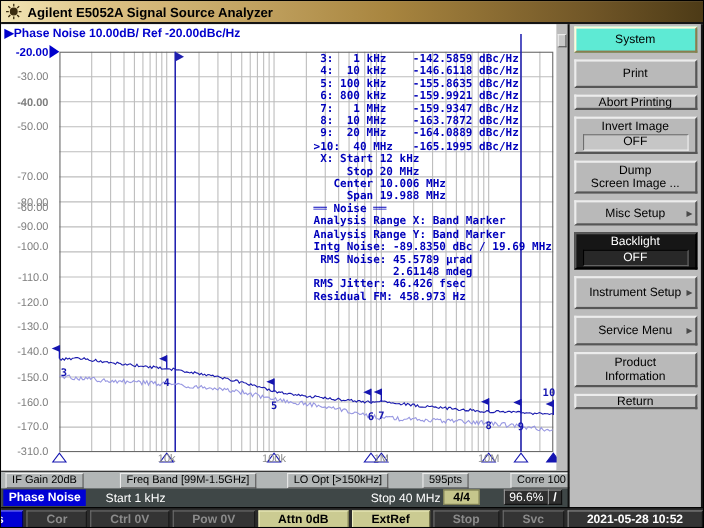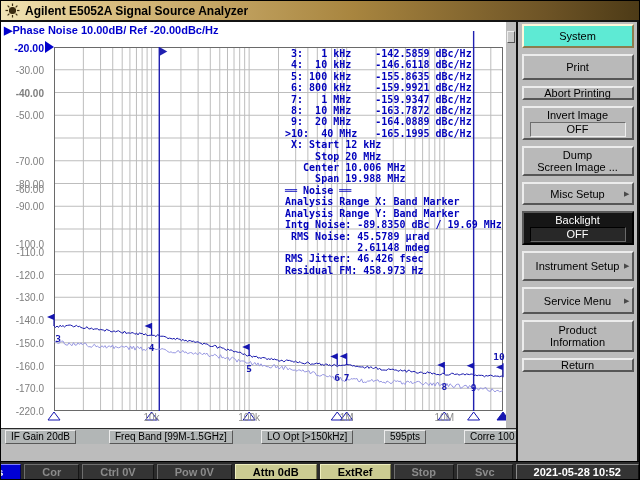--- a/index.html
+++ b/index.html
@@ -94,29 +94,29 @@
     <div class="trace-hdr">▶Phase Noise 10.00dB/ Ref -20.00dBc/Hz</div>
     <div id="ylabels">
         <div class="active" style="top: -5px;">-20.00</div>
         <div style="top: 17.75px;">-30.00</div>
         <div style="top: 40.5px; font-weight: bold;">-40.00</div>
         <div style="top: 63.25px;">-50.00</div>
         <div style="top: 104px; margin-top: 33px;">-60.00</div>
         <div style="top: 108.75px;">-70.00</div>
         <div style="top: 131.5px;">-80.00</div>
         <div style="top: 154.25px;">-90.00</div>
-        <div style="top: 192px; text-align: right;">-100.0</div>
+        <div style="top: 172px; text-align: right;">-100.0</div>
         <div style="top: 199.75px;">-110.0</div>
         <div style="top: 222.5px;">-120.0</div>
         <div style="top: 245.25px;">-130.0</div>
         <div style="top: 268px;">-140.0</div>
         <div style="top: 290.75px;">-150.0</div>
         <div style="top: 313.5px;">-160.0</div>
         <div style="top: 336.25px;">-170.0</div>
-        <div style="top: 359px;">-220.0</div>
+        <div style="top: 359px;">-310.0</div>
       </div>
     <svg id="plot-svg" width="449" height="364">
       <polygon points="-9,-6 -9,6 0,0" fill="#0000cc"></polygon>
     <line x1="0" y1="22.75" x2="449" y2="22.75" stroke="#bdbdbd" stroke-width="1"></line>
         <line x1="0" y1="45.5" x2="449" y2="45.5" stroke="#bdbdbd" stroke-width="1"></line>
         <line x1="0" y1="68.25" x2="449" y2="68.25" stroke="#bdbdbd" stroke-width="1"></line>
         <line x1="0" y1="91" x2="449" y2="91" stroke="#bdbdbd" stroke-width="1"></line>
         <line x1="0" y1="113.75" x2="449" y2="113.75" stroke="#bdbdbd" stroke-width="1"></line>
         <line x1="0" y1="136.5" x2="449" y2="136.5" stroke="#bdbdbd" stroke-width="1"></line>
         <line x1="0" y1="159.25" x2="449" y2="159.25" stroke="#bdbdbd" stroke-width="1"></line>
@@ -234,20 +234,28 @@
   </div>
 
   <div class="bar1">
     <span class="sbtn" style="left:4px">IF Gain 20dB</span>
     <span class="sbtn" style="left:108px">Freq Band [99M-1.5GHz]</span>
     <span class="sbtn" style="left:260px">LO Opt [&gt;150kHz]</span>
     <span class="sbtn" style="left:383px">595pts</span>
     <span class="sbtn" style="left:463px">Corre 100</span>
   </div>
 
+  <div class="bar2">
+    <span class="chname">Phase Noise</span>
+    <span class="swtxt" style="left:95px">Start 1 kHz</span>
+    <span class="swtxt" style="left:336px">Stop 40 MHz</span>
+    <span class="page">4/4</span>
+    <span class="pct">96.6%</span>
+    <span class="spin">/</span>
+  </div>
 
   <div class="vstrip"></div>
   <div class="vthumb"></div>
   <div class="vdivider"></div>
   <div class="redge"></div>
 
   <div class="sidebar">
     <div class="skey header h24"><span>System</span></div>
     <div class="skey h26"><span>Print</span></div>
     <div class="skey h25"><span>Abort Printing</span></div>

